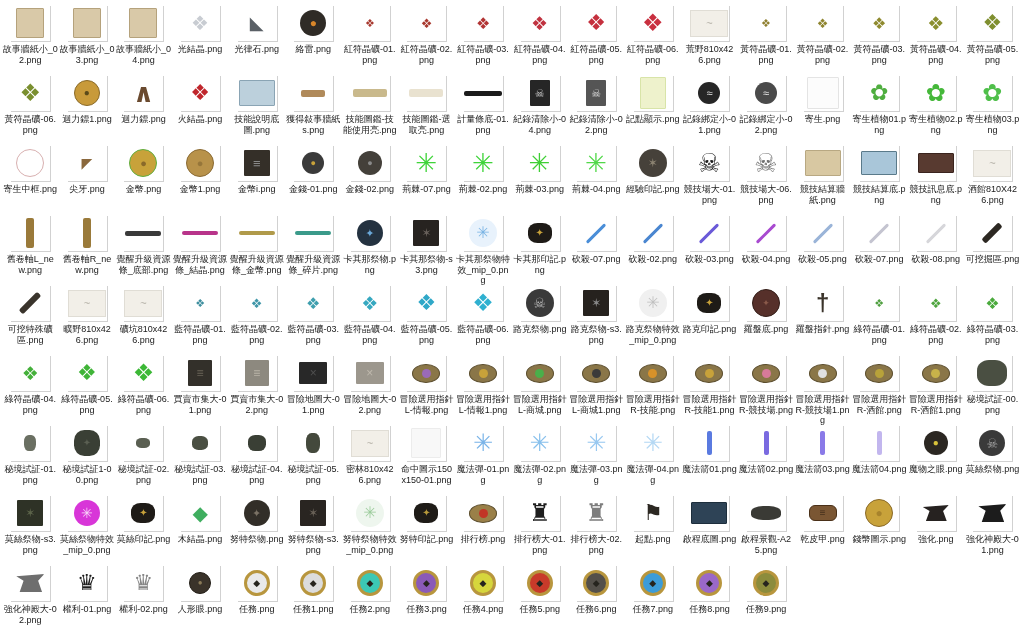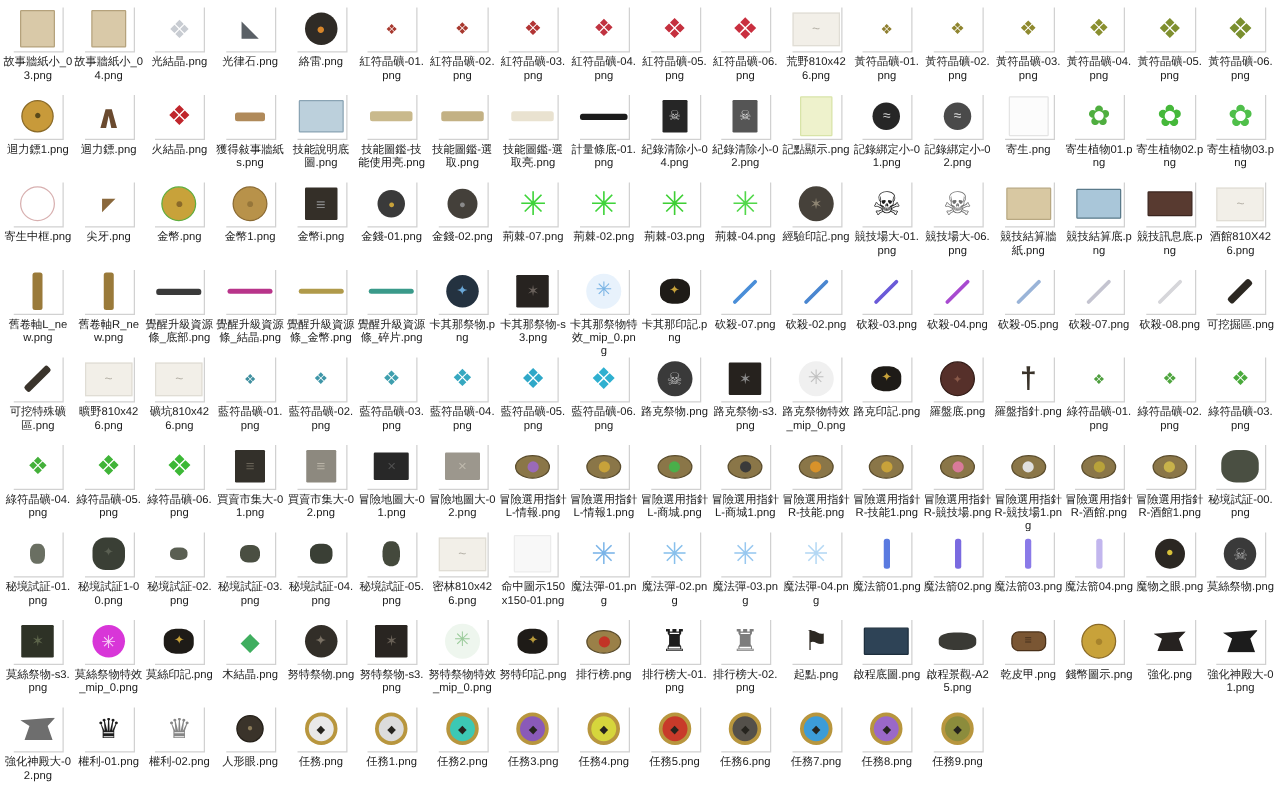--- a/index.html
+++ b/index.html
@@ -38,20 +38,26 @@
   .anvil{clip-path:polygon(0 12%,100% 0,78% 38%,92% 100%,12% 100%,26% 38%);}
 </style>
 </head>
 <body>
 
 <div id="grid">
     <div class="cell">
       <div class="thumb">
         <span class="shape" style="width: 26px; height: 28px; background: rgb(217, 201, 168); border: 1px solid rgb(181, 162, 124); border-radius: 1px;"></span>
       </div>
+      <div class="label">故事牆紙小_02.png</div>
+    </div>
+    <div class="cell">
+      <div class="thumb">
+        <span class="shape" style="width: 26px; height: 28px; background: rgb(217, 201, 168); border: 1px solid rgb(181, 162, 124); border-radius: 1px;"></span>
+      </div>
       <div class="label">故事牆紙小_03.png</div>
     </div>
     <div class="cell">
       <div class="thumb">
         <span class="shape" style="width: 26px; height: 28px; background: rgb(217, 201, 168); border: 1px solid rgb(181, 162, 124); border-radius: 1px;"></span>
       </div>
       <div class="label">故事牆紙小_04.png</div>
     </div>
     <div class="cell">
       <div class="thumb">
@@ -166,41 +172,35 @@
       <div class="label">迴力鏢.png</div>
     </div>
     <div class="cell">
       <div class="thumb">
         <span class="glyph" style="color: rgb(192, 38, 44); font-size: 22px;">❖</span>
       </div>
       <div class="label">火結晶.png</div>
     </div>
     <div class="cell">
       <div class="thumb">
+        <span class="shape" style="width: 34px; height: 24px; background: rgb(188, 208, 220); border: 1px solid rgb(138, 164, 180); border-radius: 1px;"></span>
+      </div>
+      <div class="label">技能說明底圖.png</div>
+    </div>
+    <div class="cell">
+      <div class="thumb">
         <span class="shape" style="width: 24px; height: 7px; background: rgb(176, 138, 90); border-radius: 2px;"></span>
       </div>
       <div class="label">獲得敍事牆紙s.png</div>
     </div>
     <div class="cell">
       <div class="thumb">
-        <span class="shape" style="width: 34px; height: 24px; background: rgb(188, 208, 220); border: 1px solid rgb(138, 164, 180); border-radius: 1px;"></span>
-      </div>
-      <div class="label">技能說明底圖.png</div>
-    </div>
-    <div class="cell">
-      <div class="thumb">
         <span class="shape" style="width: 34px; height: 8px; background: rgb(201, 185, 140); border-radius: 2px;"></span>
       </div>
       <div class="label">技能圖鑑-技能使用亮.png</div>
-    </div>
-    <div class="cell">
-      <div class="thumb">
-        <span class="shape" style="width: 34px; height: 8px; background: rgb(195, 177, 132); border-radius: 2px;"></span>
-      </div>
-      <div class="label">技能圖鑑-選取.png</div>
     </div>
     <div class="cell">
       <div class="thumb">
         <span class="shape" style="width: 34px; height: 8px; background: rgb(233, 226, 208); border-radius: 2px;"></span>
       </div>
       <div class="label">技能圖鑑-選取亮.png</div>
     </div>
     <div class="cell">
       <div class="thumb">
         <span class="shape" style="width: 38px; height: 5px; background: rgb(27, 27, 27); border-radius: 2px;"></span>

